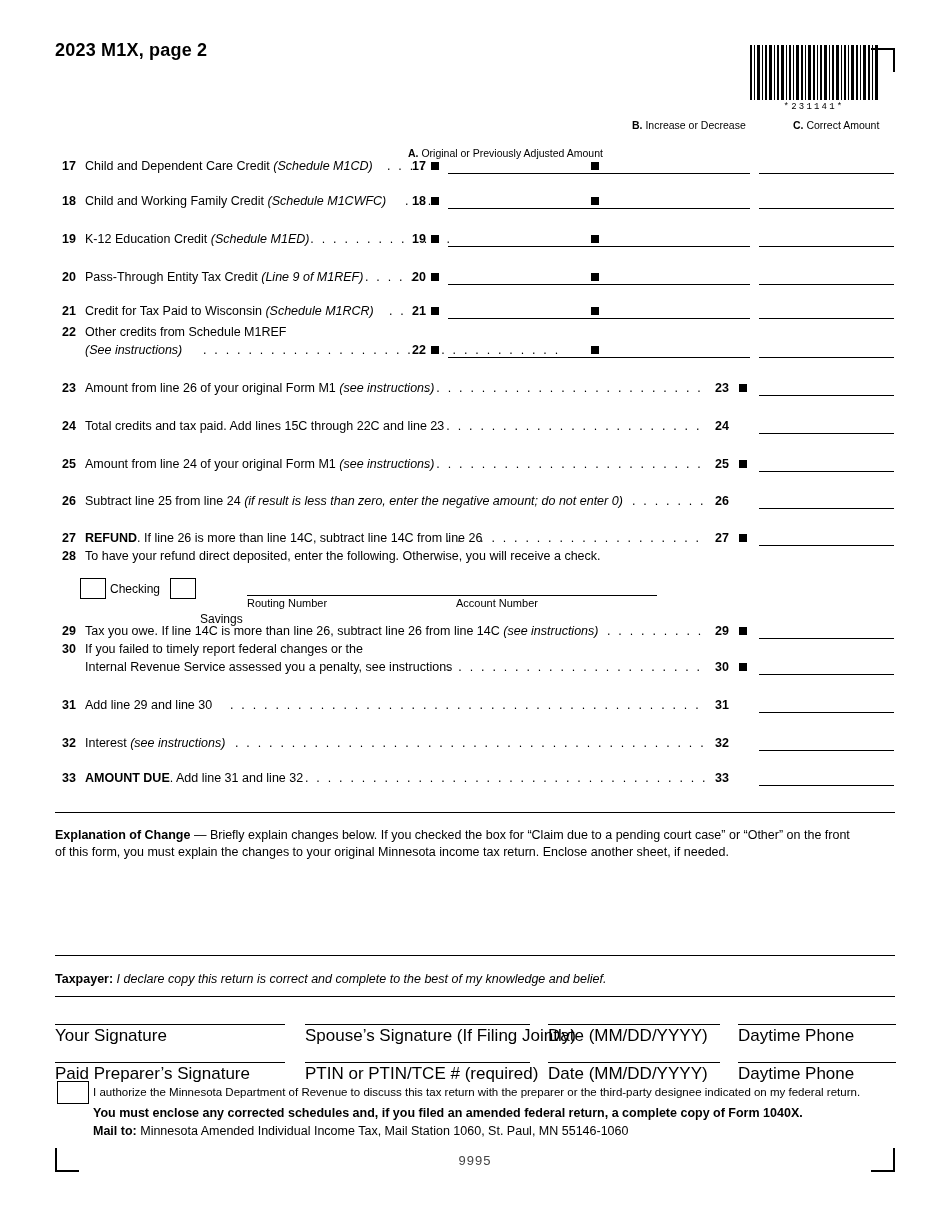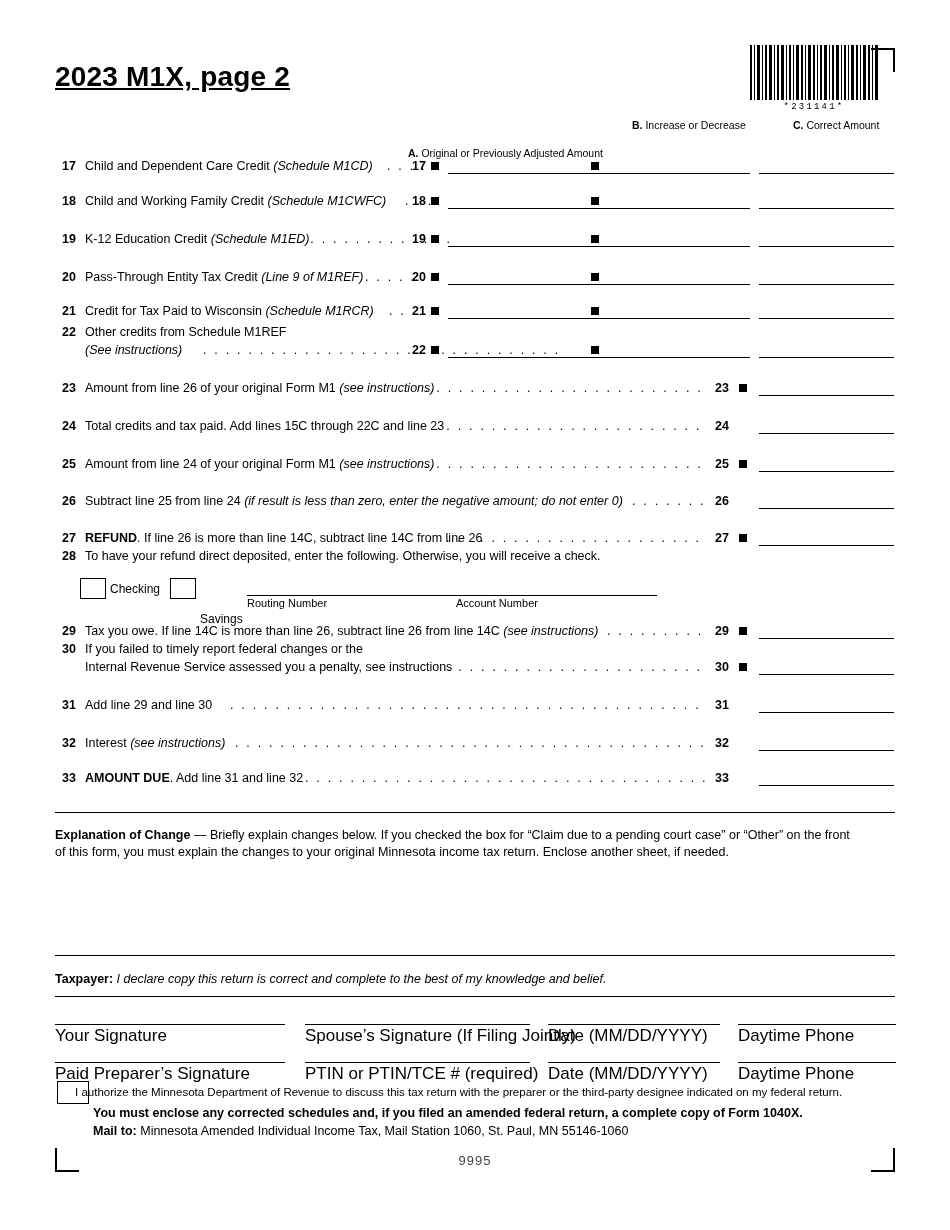--- a/index.html
+++ b/index.html
@@ -18,25 +18,24 @@
   .page {
     position: relative;
     width: 950px;
     height: 1230px;
   }
 
   
   .title {
     position: absolute;
     left: 55px;
-    top: 61px;
-    font-size: 28px;
+    top: 40px;
+    font-size: 18px;
     font-weight: bold;
     letter-spacing: 0.2px;
-    text-decoration: underline;
   }
   .barcode-wrap {
     position: absolute;
     right: 72px;
     top: 45px;
     text-align: center;
   }
   .barcode {
     height: 55px;
     width: 128px;
@@ -464,21 +463,21 @@
   <div class="ul" style="left:305px; top:1062px; width:225px"></div>
   <div class="siglabel" style="left:305px; top:1064px">PTIN or PTIN/TCE # (required)</div>
 
   <div class="ul" style="left:548px; top:1062px; width:172px"></div>
   <div class="siglabel" style="left:548px; top:1064px">Date (MM/DD/YYYY)</div>
 
   <div class="ul" style="left:738px; top:1062px; width:158px"></div>
   <div class="siglabel" style="left:738px; top:1064px">Daytime Phone</div>
 
   <div class="cbox" style="left:57px; top:1081px; width:30px; height:21px"></div>
-  <div class="authorize" style="left:75px; top:1086px">I authorize the Minnesota Department of Revenue to discuss this tax return with the preparer or the third-party designee indicated on my federal return.</div>
+  <div class="authorize" style="left:93px; top:1086px">I authorize the Minnesota Department of Revenue to discuss this tax return with the preparer or the third-party designee indicated on my federal return.</div>
 
   <div class="bold-note" style="left:93px; top:1106px">You must enclose any corrected schedules and, if you filed an amended federal return, a complete copy of Form 1040X.</div>
   <div class="mailto" style="left:93px; top:1124px">
     <b>Mail to:</b><span>   Minnesota Amended Individual Income Tax, Mail Station 1060, St. Paul, MN 55146-1060</span>
   </div>
 
   <div class="footnum">9995</div>
 
 </div>
 

